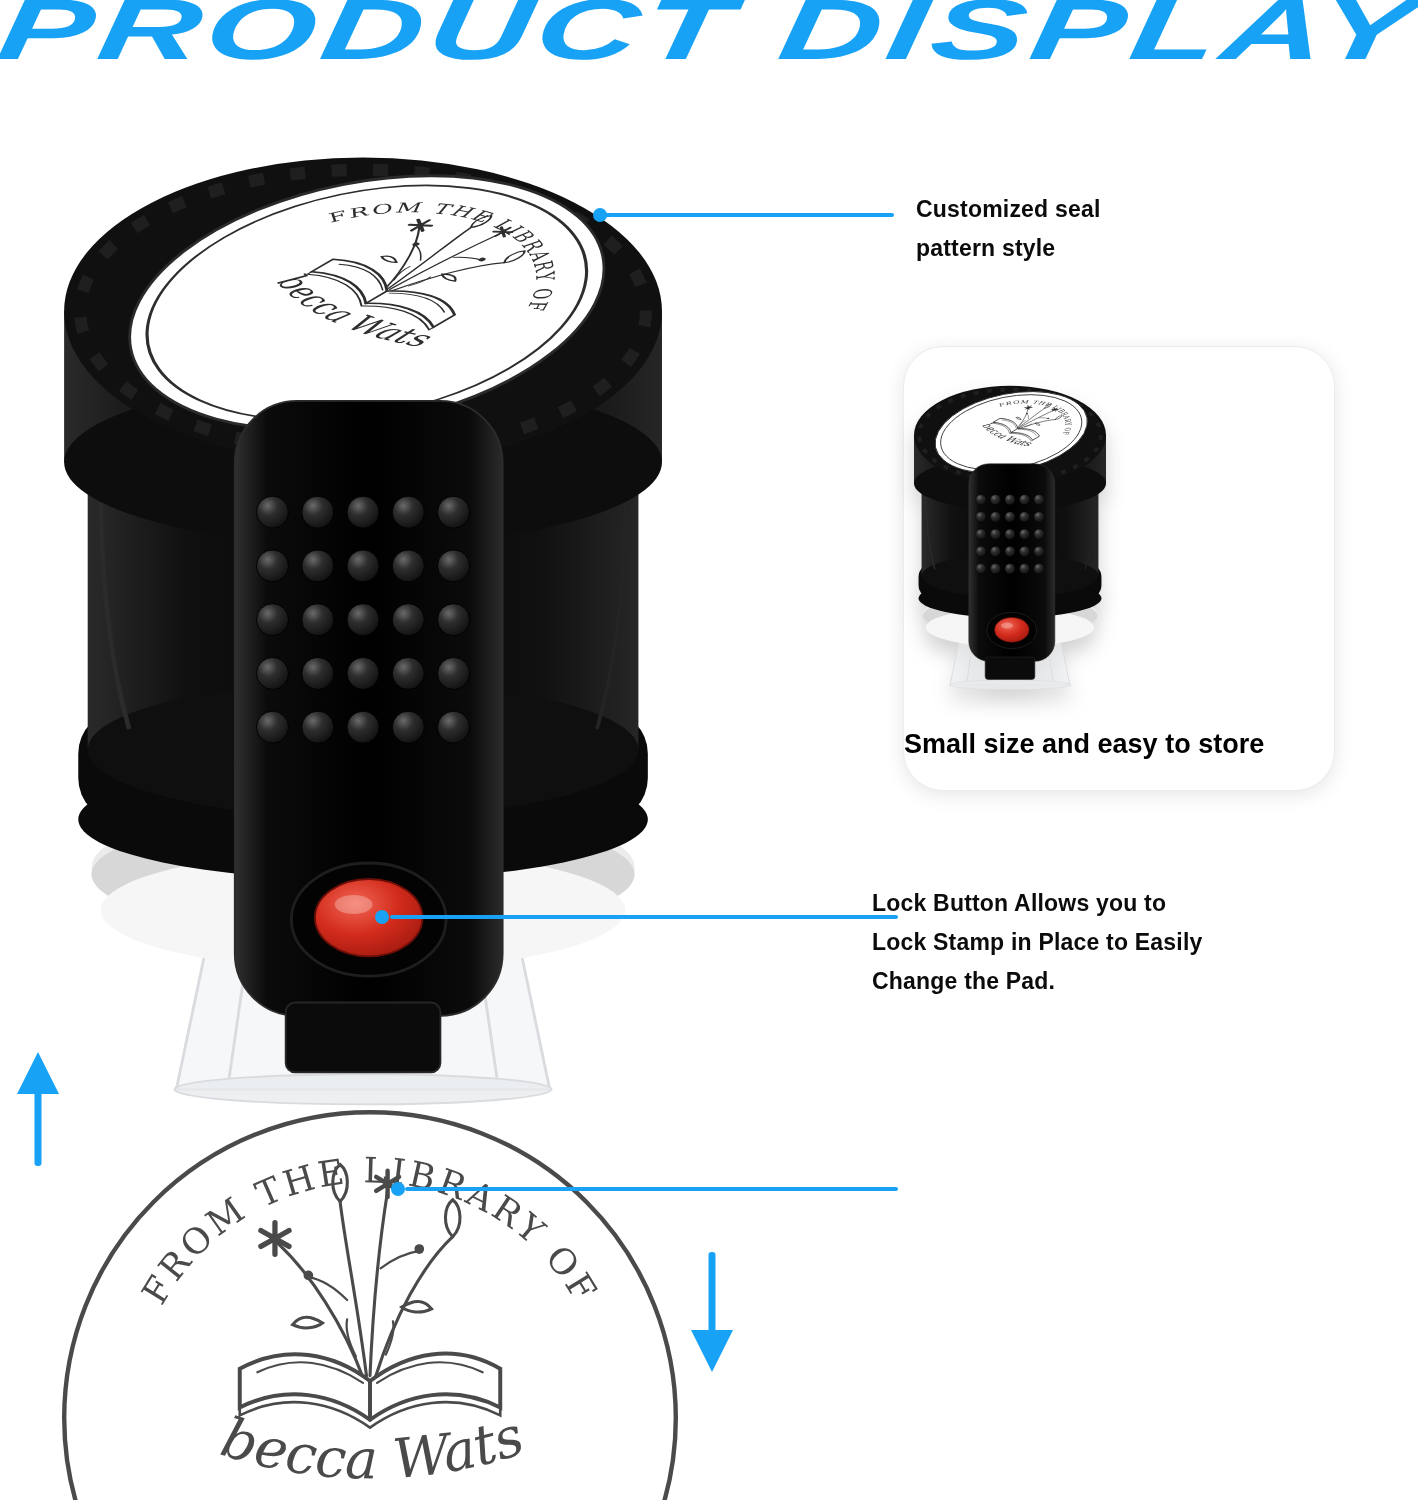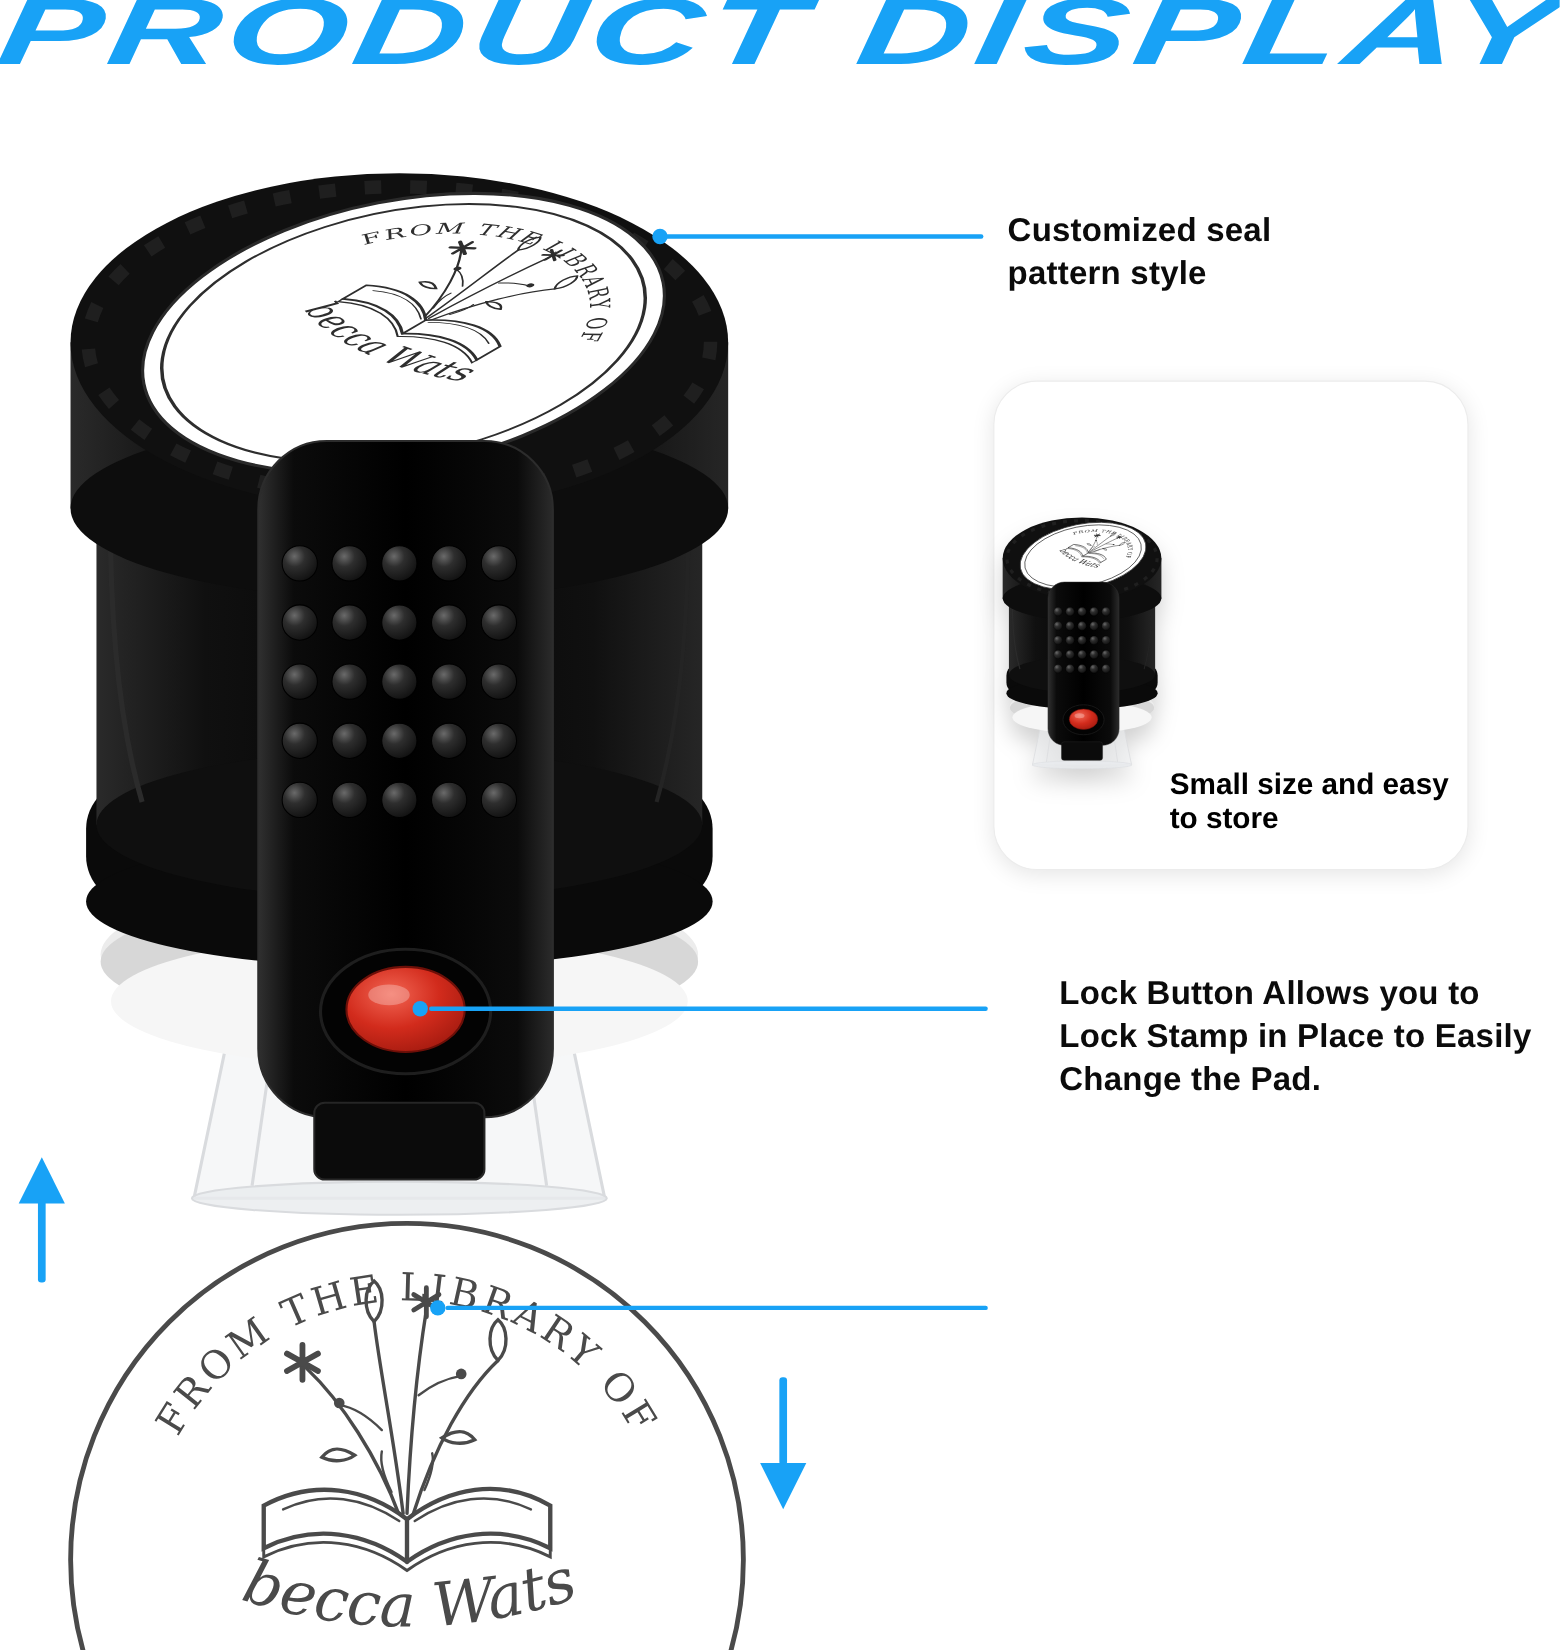--- a/index.html
+++ b/index.html
@@ -8,26 +8,26 @@
   
   .title-wrap{position:absolute;top:-16px;left:0;width:100%;display:flex;justify-content:center;}
   .title-text{display:inline-block;white-space:nowrap;color:var(--accent,#18A2F6);
     font-weight:bold;font-style:italic;font-size:86px;line-height:1.05;letter-spacing:3px;
     transform:scaleX(1.65) skewX(-5deg);transform-origin:center;}
   
   .main-scene{position:absolute;left:8px;top:118px;width:750px;height:1382px;}
   
   .callout-dot{position:absolute;width:14px;height:14px;border-radius:50%;background:var(--accent,#18A2F6);}
   .callout-line{position:absolute;height:4px;border-radius:2px;background:var(--accent,#18A2F6);}
-  .callout-text{position:absolute;font-size:30px;font-weight:bold;color:#0b0b0b;line-height:39px;
+  .callout-text{position:absolute;font-size:23px;font-weight:bold;color:#0b0b0b;line-height:39px;
     white-space:pre-line;letter-spacing:.2px;}
   
   .inset-card{position:absolute;left:903px;top:346px;width:430px;height:443px;border-radius:40px;
     background:#fff;border:1px solid #ececec;box-shadow:0 4px 20px rgba(0,0,0,.10);
-    display:flex;flex-direction:row;align-items:center;}
+    display:flex;flex-direction:column;}
   .inset-stamp{margin-top:26px;filter:drop-shadow(0 12px 10px rgba(0,0,0,.18));}
   .inset-caption{margin-top:auto;margin-bottom:30px;font-size:27px;font-weight:bold;color:#000;}
   .defs-svg{position:absolute;width:0;height:0;overflow:hidden;}
 </style>
 </head>
 <body>
 
 <div class="page">
 
   <svg class="defs-svg" aria-hidden="true">
@@ -211,20 +211,20 @@
 
   <div class="inset-card">
     <svg class="inset-stamp" viewBox="0 0 700 1060" width="212" height="321">
       <use href="#sym-stamp" width="700" height="1060"></use>
     </svg>
     <div class="inset-caption">Small size and easy to store</div>
   </div>
 
   <div class="callout-dot" style="left:375px;top:910px;"></div>
   <div class="callout-line" style="left:390px;top:915px;width:508px;"></div>
-  <div class="callout-text" style="left:963px;top:884px;">Lock Button Allows you to
+  <div class="callout-text" style="left:872px;top:884px;">Lock Button Allows you to
 Lock Stamp in Place to Easily
 Change the Pad.</div>
 
   <div class="callout-dot" style="left:391px;top:1182px;"></div>
   <div class="callout-line" style="left:405px;top:1187px;width:493px;"></div>
 
 </div>
 
 </body></html>

